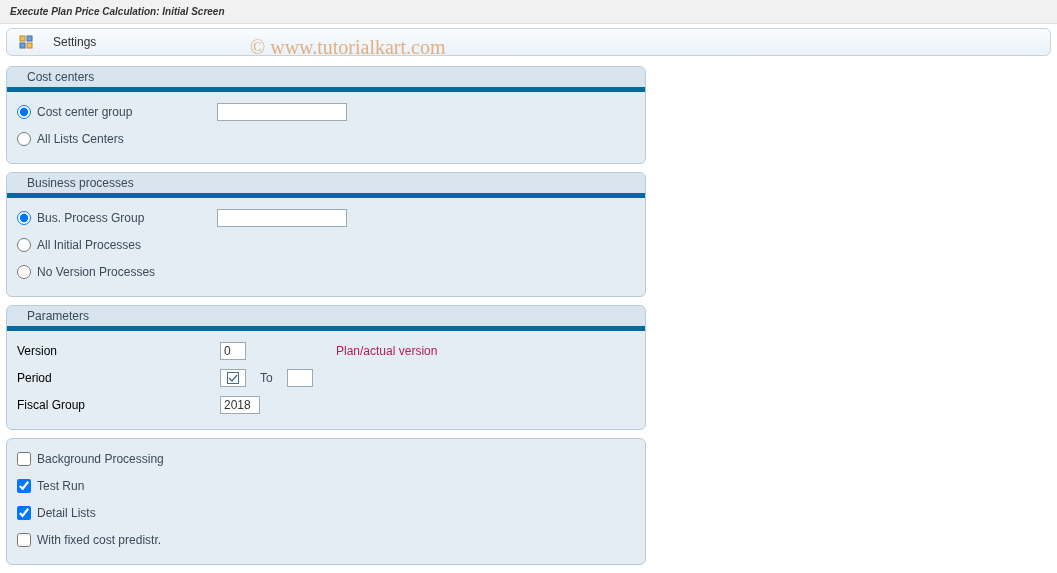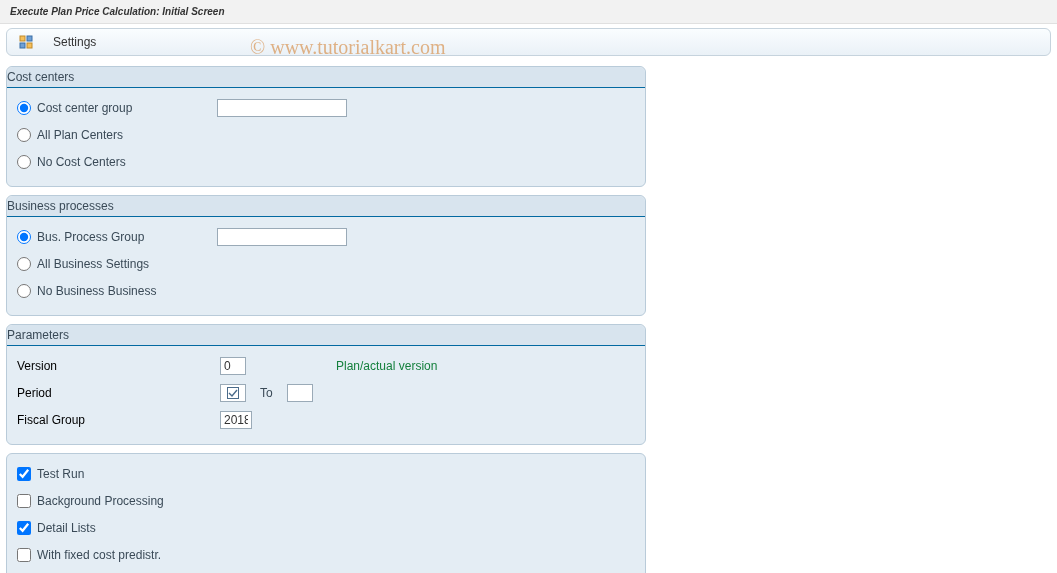--- a/index.html
+++ b/index.html
@@ -53,23 +53,23 @@
       background: #e4edf4;
       border: 1px solid #b9cbd9;
       border-radius: 6px;
       width: 640px;
       margin-bottom: 8px;
       padding: 0 0 6px 0;
       overflow: hidden;
     }
     .groupbox-title {
       background: #d8e4ee;
-      border-bottom: 1px solid #0369a1;
+      border-bottom: 5px solid #0369a1;
       border-radius: 6px 6px 0 0;
-      padding: 3px 0;
+      padding: 3px 20px;
       color: #3a4a57;
       font-size: 12px;
     }
     .groupbox-body {
       padding: 4px 8px 2px 8px;
     }
     .row {
       display: flex;
       align-items: center;
       height: 22px;
@@ -94,23 +94,23 @@
     .input-text {
       border: 1px solid #9aaab7;
       background: #fff;
       height: 18px;
       padding: 0 3px;
       font-size: 12px;
       color: #333;
     }
     .input-wide { width: 130px; margin-left: 6px; }
     .input-xs { width: 26px; text-align: left; }
-    .input-sm { width: 32px; text-align: center; }
+    .input-sm { width: 40px; text-align: left; }
     .gap-after-radio { width: 196px; display:flex; align-items:center; }
-    .static-text { color: #15803d; margin-left: 20px; }
+    .static-text { color: #be185d; margin-left: 20px; }
     .to-label { margin: 0 14px; color:#3a4a57; }
     .watermark {
       position: absolute;
       top: 36px;
       left: 250px;
       font-family: Georgia, 'Times New Roman', serif;
       font-size: 20px;
       color: rgba(214,140,69,0.65);
       pointer-events: none;
       user-select: none;
@@ -145,46 +145,42 @@
     <div class="groupbox-body">
       <div class="row">
         <div class="gap-after-radio">
           <input type="radio" name="cc" class="radio" checked="" style="">
           <span class="label">Cost center group</span>
         </div>
         <input type="text" class="input-text input-wide" value="" style="">
       </div>
       <div class="row">
         <input type="radio" name="cc" class="radio" style="">
-        <span class="label">All Plan Centers</span>
-      </div>
-      <div class="row">
-        <input type="radio" name="cc" class="radio" style="">
-        <span class="label">No Cost Centers</span>
+        <span class="label">All Lists Centers</span>
       </div>
     </div>
   </div>
 
   <div class="groupbox">
     <div class="groupbox-title">Business processes</div>
     <div class="groupbox-body">
       <div class="row">
         <div class="gap-after-radio">
           <input type="radio" name="bp" class="radio" checked="" style="">
           <span class="label">Bus. Process Group</span>
         </div>
         <input type="text" class="input-text input-wide" value="" style="">
       </div>
       <div class="row">
         <input type="radio" name="bp" class="radio" style="">
-        <span class="label">All Business Settings</span>
+        <span class="label">All Initial Processes</span>
       </div>
       <div class="row">
         <input type="radio" name="bp" class="radio" style="">
-        <span class="label">No Business Business</span>
+        <span class="label">No Version Processes</span>
       </div>
     </div>
   </div>
 
   <div class="groupbox">
     <div class="groupbox-title">Parameters</div>
     <div class="groupbox-body">
       <div class="row">
         <span class="field-label">Version</span>
         <input type="text" class="input-text input-xs" value="0" style="">
@@ -204,28 +200,28 @@
       <div class="row">
         <span class="field-label">Fiscal Group</span>
         <input type="text" class="input-text input-sm" value="2018" style="">
       </div>
     </div>
   </div>
 
   <div class="groupbox">
     <div class="groupbox-body">
       <div class="row">
+        <input type="checkbox" class="check" style="">
+        <span class="label">Background Processing</span>
+      </div>
+      <div class="row">
         <input type="checkbox" class="check" checked="" style="">
         <span class="label">Test Run</span>
       </div>
       <div class="row">
-        <input type="checkbox" class="check" style="">
-        <span class="label">Background Processing</span>
-      </div>
-      <div class="row">
         <input type="checkbox" class="check" checked="" style="">
         <span class="label">Detail Lists</span>
       </div>
       <div class="row">
         <input type="checkbox" class="check" style="">
         <span class="label">With fixed cost predistr.</span>
       </div>
     </div>
   </div>
 

